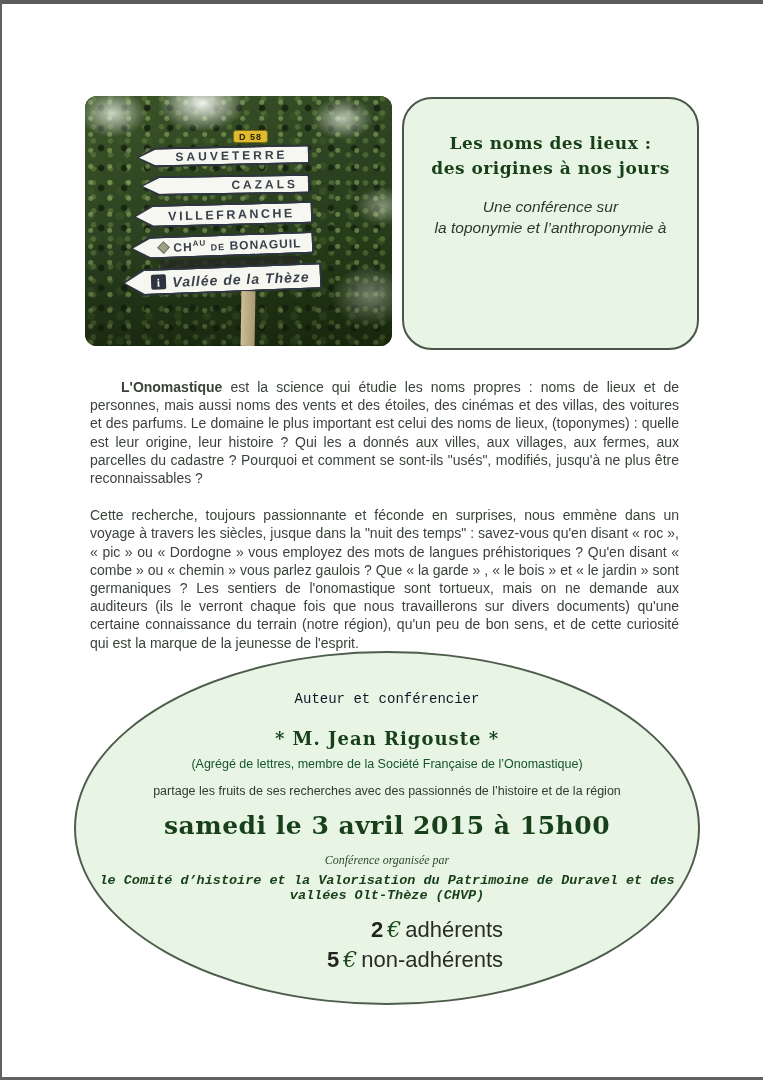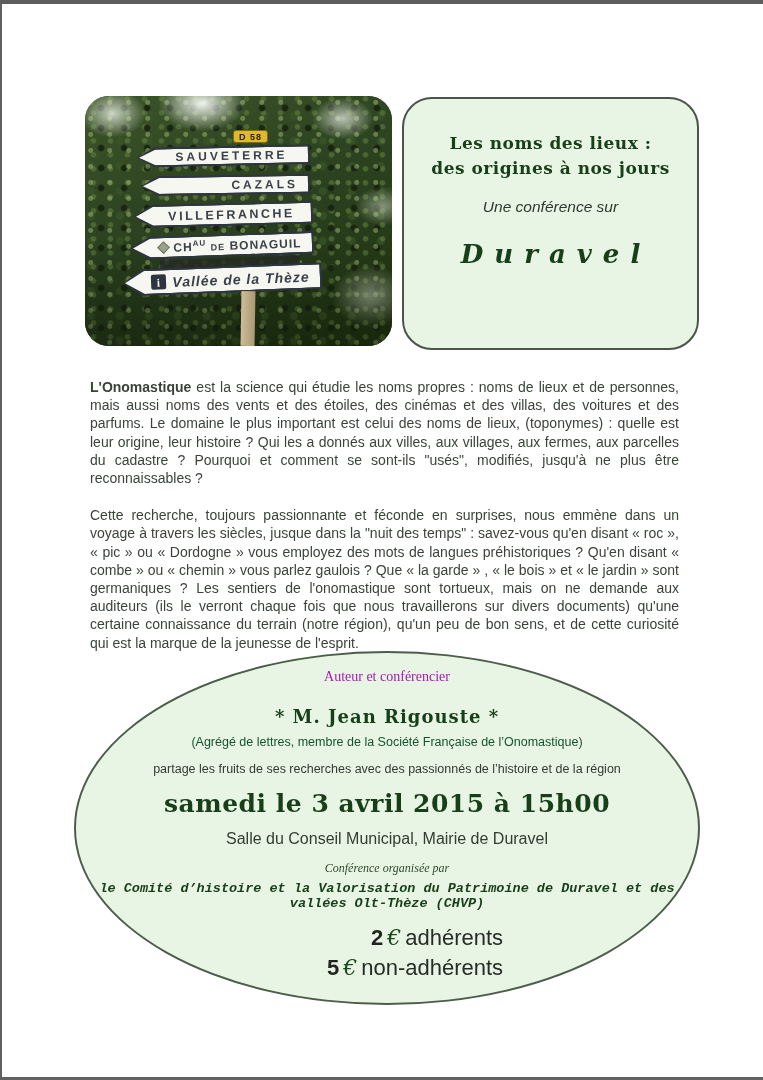--- a/index.html
+++ b/index.html
@@ -7,21 +7,21 @@
   body { width:763px; height:1080px; font-family:"Liberation Sans", sans-serif; }
 
   .page {
     position:relative; width:763px; height:1080px; background:#ffffff; overflow:hidden;
     border-top:4px solid #5d5d5d; border-left:2px solid #606060; border-bottom:3px solid #626262;
   }
 
   
   .photo {
     position:absolute; left:83px; top:92px; width:307px; height:250px;
-    border-radius:24px; overflow:hidden; background:#2b4120;
+    border-radius:12px; overflow:hidden; background:#2b4120;
   }
   .foliage {
     position:absolute; inset:0;
     background-image:
       linear-gradient(rgba(0,0,0,0) 55%, rgba(8,16,6,.38) 100%),
       radial-gradient(ellipse 62px 40px at 38% 3%, rgba(248,251,245,.95), rgba(248,251,245,0) 70%),
       radial-gradient(ellipse 48px 34px at 9% 7%, rgba(236,241,231,.8), rgba(236,241,231,0) 70%),
       radial-gradient(ellipse 44px 30px at 84% 9%, rgba(232,238,226,.75), rgba(232,238,226,0) 70%),
       radial-gradient(ellipse 40px 28px at 97% 44%, rgba(224,232,212,.5), rgba(224,232,212,0) 70%),
       radial-gradient(ellipse 56px 44px at 93% 80%, rgba(226,236,216,.55), rgba(226,236,216,0) 70%),
@@ -97,29 +97,29 @@
     margin-top:22px; font-family:"DejaVu Serif", serif; font-weight:bold; font-style:italic;
     font-size:26px; color:#173f19; letter-spacing:11px; padding-left:11px;
   }
 
   
   .text-block { position:absolute; left:88px; top:374px; width:589px; }
   .text-block p {
     font-size:14px; line-height:18.2px; text-align:justify; color:#3a423a;
   }
   .text-block p + p { margin-top:19px; }
-  .lead-bold { font-weight:bold; }
+  .lead-bold { font-weight:bold;margin-left:31px; }
 
   
   .oval {
     position:absolute; left:72px; top:647px; width:626px; height:354px;
     background:#e9f5e4; border:2px solid #4d5d4b; border-radius:50%;
     text-align:center; color:#323a32;
   }
-  .ov-author-label { margin-top:16px; font-family:Liberation Serif, serif; font-size:14px; color:#a21caf; }
+  .ov-author-label { margin-top:38px; font-family:Liberation Mono, monospace; font-size:14px; color:#0f172a; }
   .ov-author-name  { margin-top:21px; font-family:"DejaVu Serif", serif; font-weight:bold; font-size:18px; color:#173f19; letter-spacing:1px; }
   .ov-credentials  { margin-top:8px; font-size:12.5px; color:#14532d; }
   .ov-description  { margin-top:13px; font-size:12.5px; color:#323a32; }
   .ov-date { margin-top:13px; font-family:"DejaVu Serif", serif; font-weight:bold; font-size:25px; color:#173f19; letter-spacing:.5px; }
   .ov-venue { margin-top:12px; font-size:16px; color:#333c33; }
   .ov-org-label { margin-top:13px; font-family:"Liberation Serif", serif; font-style:italic; font-size:12px; color:#2c4a2c; }
   .ov-organizer { margin-top:5px; font-family:Liberation Mono, monospace; font-style:italic; font-weight:bold; font-size:13.5px; color:#173f19; }
   .ov-prices { margin-top:12px; display:inline-block; text-align:right; transform:translateX(28px); }
   .price-row { font-size:22px; line-height:30px; color:#272c27; }
   .price-amount { font-weight:bold; color:#1f241f; }
@@ -180,36 +180,35 @@
     <div class="pole"></div>
   </div>
 
   <div class="info-box">
     <div class="box-title">
       <div>Les noms des lieux :</div>
       <div>des origines à nos jours</div>
     </div>
     <div class="box-subtitle">
       <div>Une conférence sur</div>
-    </div>
-    <div class="box-city">Duravel</div>
+      <div>la toponymie et l’anthroponymie à</div>
+    </div>
   </div>
 
   <div class="text-block">
     <p><span class="lead-bold">L'Onomastique</span><span> est la science qui étudie les noms propres : noms de lieux et de personnes, mais aussi noms des vents et des étoiles, des cinémas et des villas, des voitures et des parfums. Le domaine le plus important est celui des noms de lieux, (toponymes) : quelle est leur origine, leur histoire ? Qui les a donnés aux villes, aux villages, aux fermes, aux parcelles du cadastre ? Pourquoi et comment se sont-ils "usés", modifiés, jusqu'à ne plus être reconnaissables ?</span></p>
     <p>Cette recherche, toujours passionnante et féconde en surprises, nous emmène dans un voyage à travers les siècles, jusque dans la "nuit des temps" : savez-vous qu'en disant « roc », « pic » ou « Dordogne » vous employez des mots de langues préhistoriques ? Qu'en disant « combe » ou « chemin » vous parlez gaulois ? Que « la garde » , « le bois » et « le jardin » sont germaniques ? Les sentiers de l'onomastique sont tortueux, mais on ne demande aux auditeurs (ils le verront chaque fois que nous travaillerons sur divers documents) qu'une certaine connaissance du terrain (notre région), qu'un peu de bon sens, et de cette curiosité qui est la marque de la jeunesse de l'esprit.</p>
   </div>
 
   <div class="oval">
     <div class="ov-author-label">Auteur et conférencier</div>
     <div class="ov-author-name">* M. Jean Rigouste *</div>
     <div class="ov-credentials">(Agrégé de lettres, membre de la Société Française de l’Onomastique)</div>
     <div class="ov-description">partage les fruits de ses recherches avec des passionnés de l’histoire et de la région</div>
     <div class="ov-date">samedi le 3 avril 2015 à 15h00</div>
-    <div class="ov-venue">Salle du Conseil Municipal, Mairie de Duravel</div>
     <div class="ov-org-label">Conférence organisée par</div>
     <div class="ov-organizer">le Comité d’histoire et la Valorisation du Patrimoine de Duravel et des vallées Olt-Thèze (CHVP)</div>
     <div class="ov-prices">
       <div class="price-row">
         <span class="price-amount">2</span><span class="euro">€</span><span>adhérents</span>
       </div>
       <div class="price-row">
         <span class="price-amount">5</span><span class="euro">€</span><span>non-adhérents</span>
       </div>
     </div>

